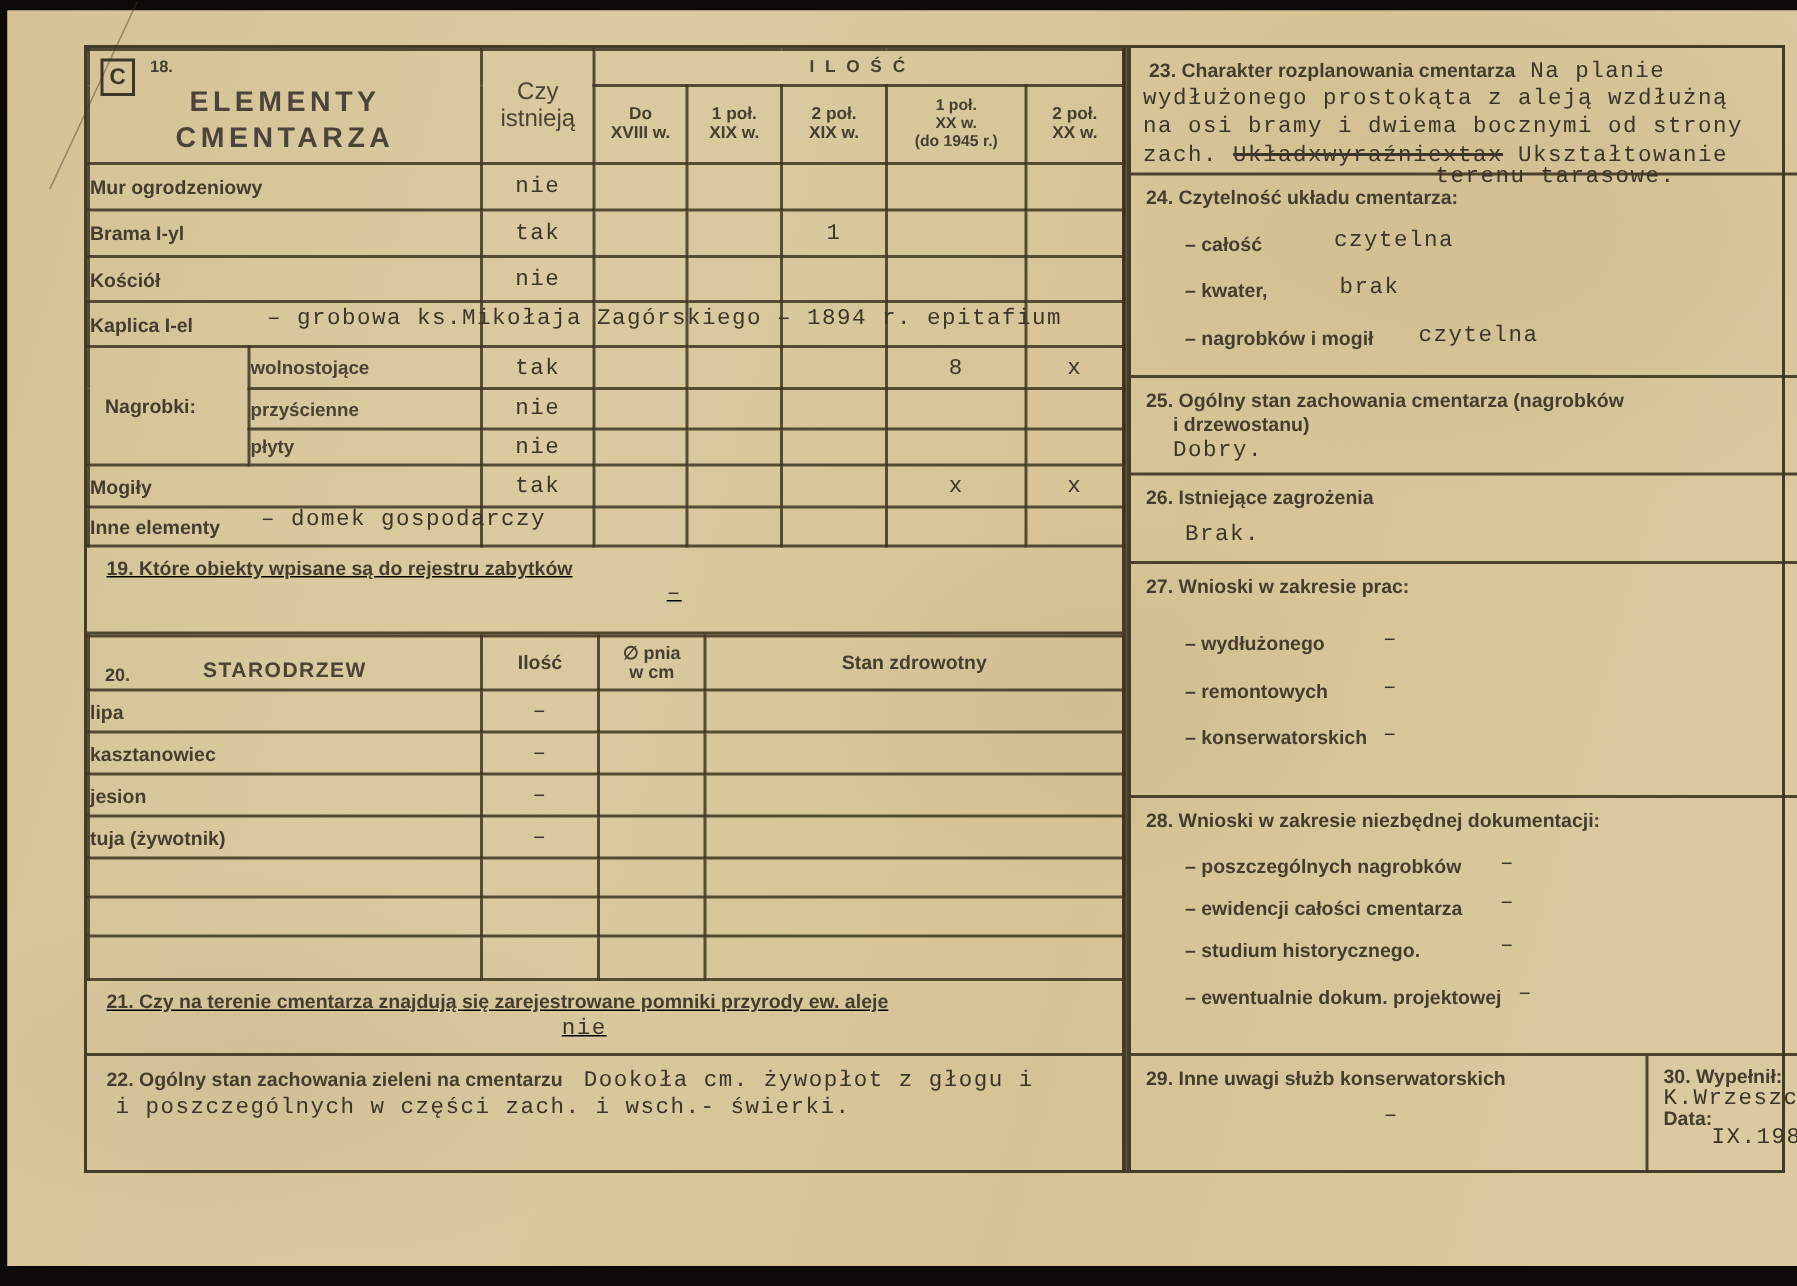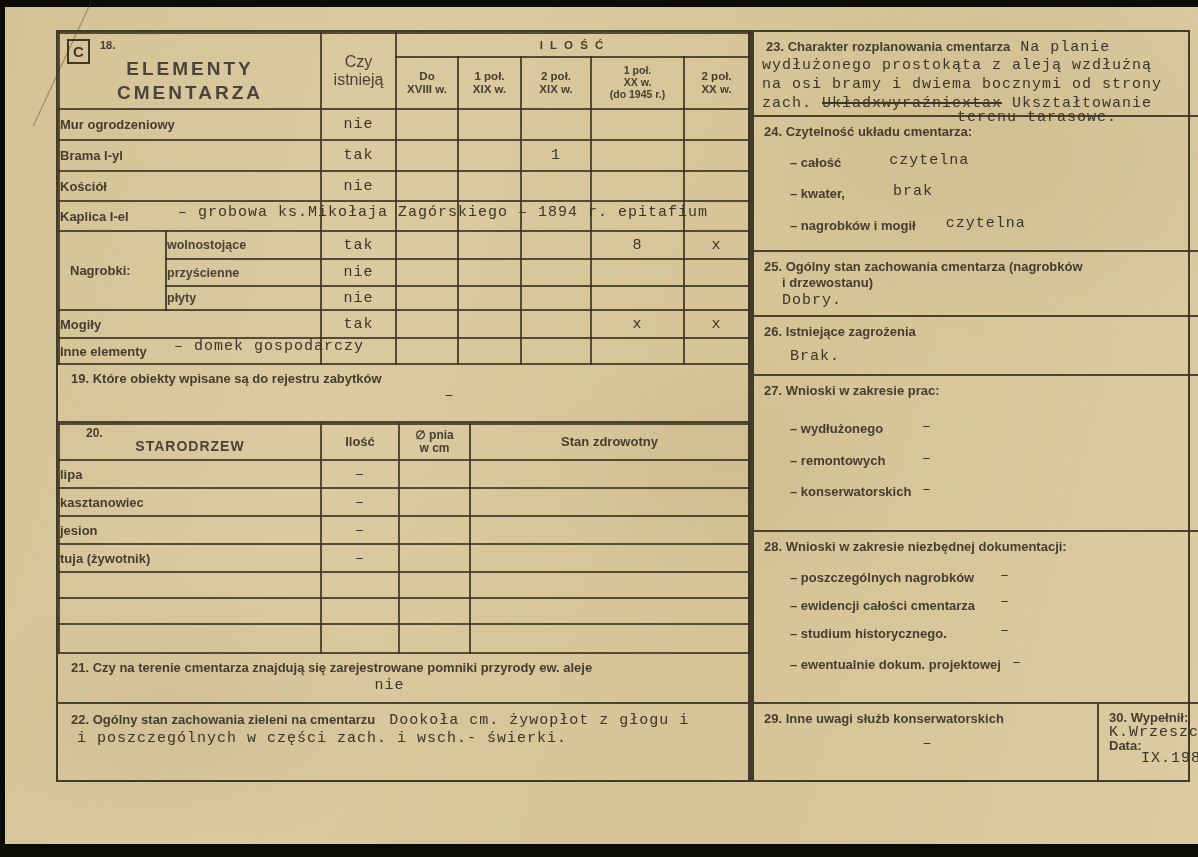--- a/index.html
+++ b/index.html
@@ -40,27 +40,27 @@
   .title-cell { position:relative; }
   .c-badge { position:absolute; left:7px; top:5px; width:23px; height:25px; border:2.5px solid #3e372a;
     font-size:15px; font-weight:bold; color:#3e372a; display:flex; align-items:center; justify-content:center; }
   .form-no { position:absolute; left:40px; top:5px; font-size:11px; font-weight:bold; color:#453f31; }
   .tbl-title { text-align:center; padding-top:20px; font-size:19px; font-weight:bold;
     letter-spacing:3px; color:#4b443a; line-height:1.25; }
   .ilosc { font-size:12px; letter-spacing:2px;margin-top:44px; }
   .overlay { position:absolute; white-space:nowrap; z-index:3; }
 
   
-  .lsection { border-bottom:2px solid rgba(62,53,33,.9); position:relative; }
+  .lsection { border-bottom:2px solid rgba(62,53,33,.9); position:relative;text-decoration:underline; }
   .sec-label { font-size:13px; font-weight:bold; color:#443d2f; }
   table.trees { border-collapse:collapse; table-layout:fixed; width:690px; }
   table.trees td { border:2px solid rgba(62,53,33,.85); padding:0; }
   .tree-name { font-size:13px; font-weight:bold; color:#453e30; padding-left:12px; }
   .trees-title-cell { position:relative; }
-  .trees-no { position:absolute; left:10px; top:1px; font-size:12px; font-weight:bold; color:#453f31;margin-left:16px; }
+  .trees-no { position:absolute; left:10px; top:18px; font-size:12px; font-weight:bold; color:#453f31; }
   .trees-title { text-align:center; font-size:14px; font-weight:bold; letter-spacing:1px; color:#4a4336; padding-top:8px; }
 
   
   .rsection { border-bottom:2px solid rgba(62,53,33,.9); position:relative; padding:7px 8px 0 10px; }
   .rsection:last-child { border-bottom:none; }
   .rlabel { font-size:13px; font-weight:bold; color:#443d2f; line-height:1.25; }
   .item { display:flex; margin-left:26px; font-size:13px; }
   .item .ilabel { font-weight:bold; color:#443d2f; }
   .struck { text-decoration:line-through; text-decoration-thickness:2px; }
   .s23-line { padding-left:2px; line-height:19px; }

